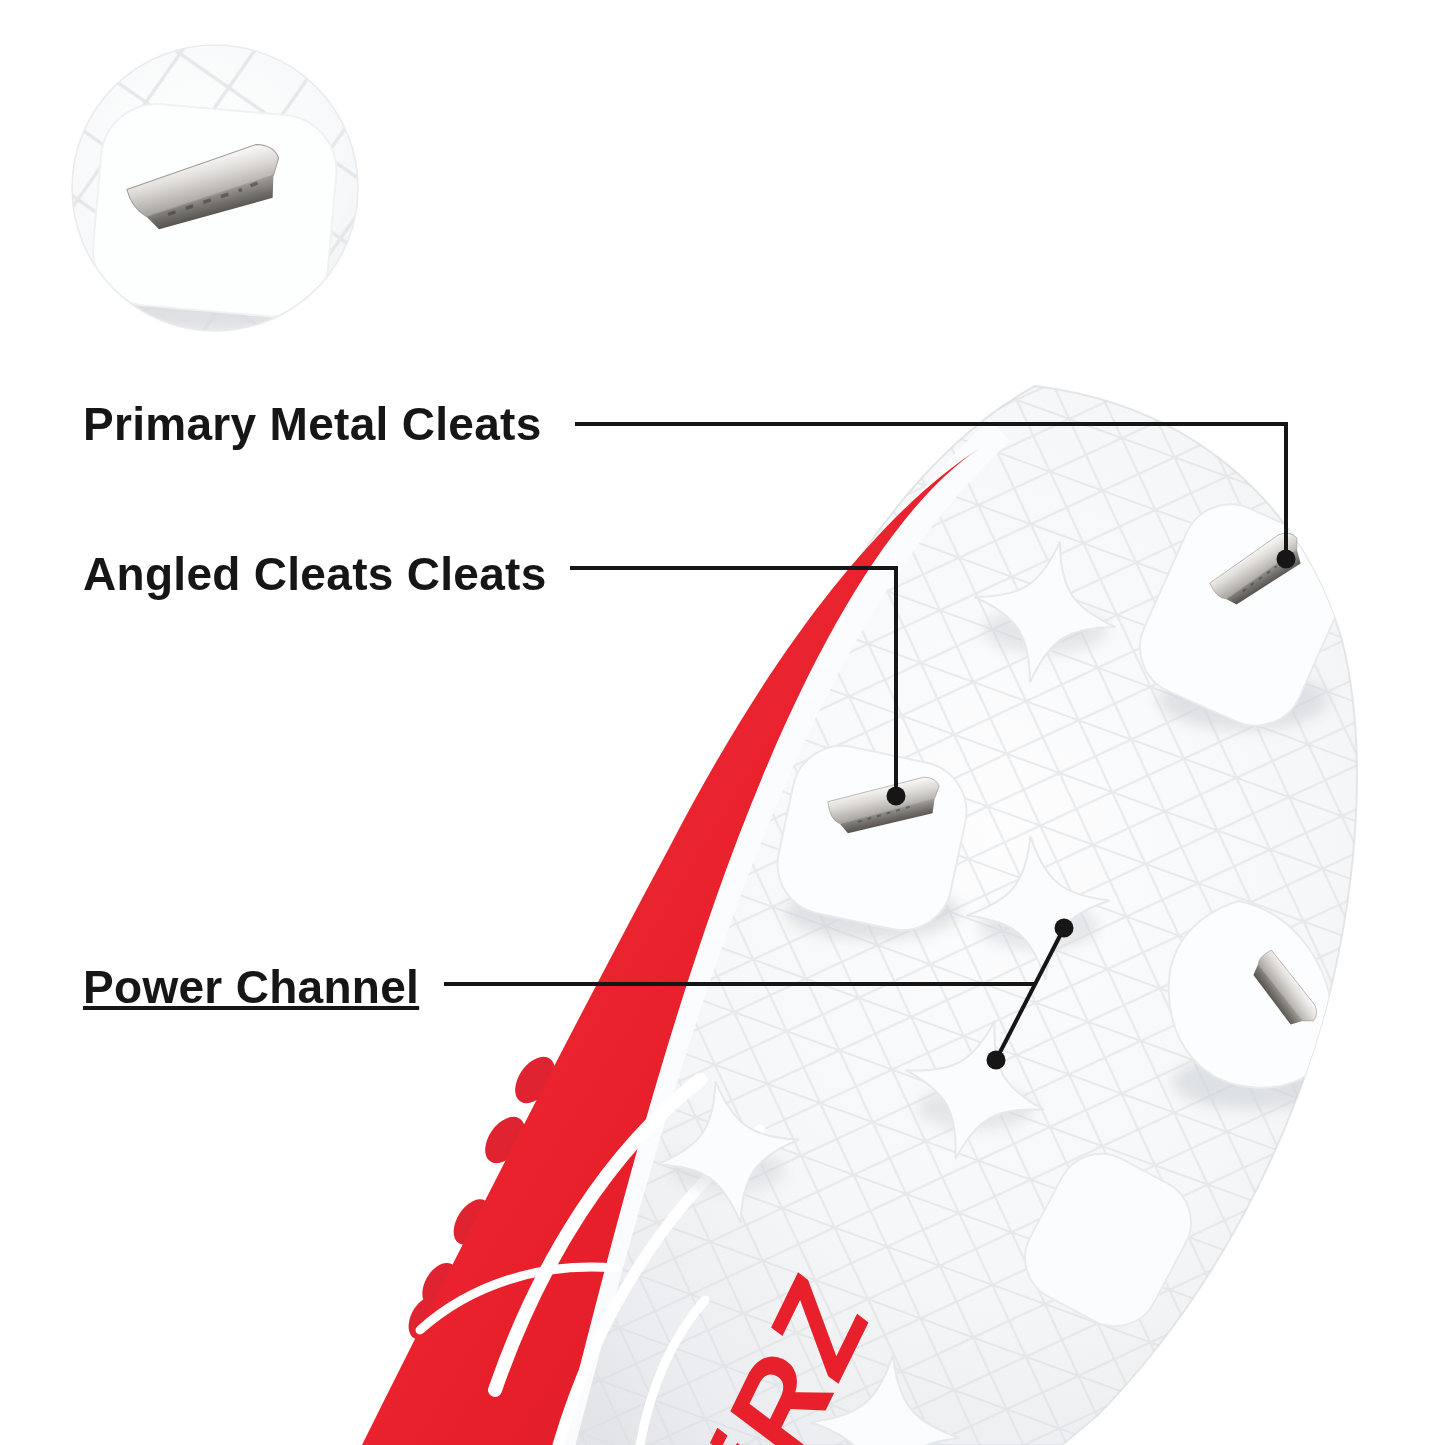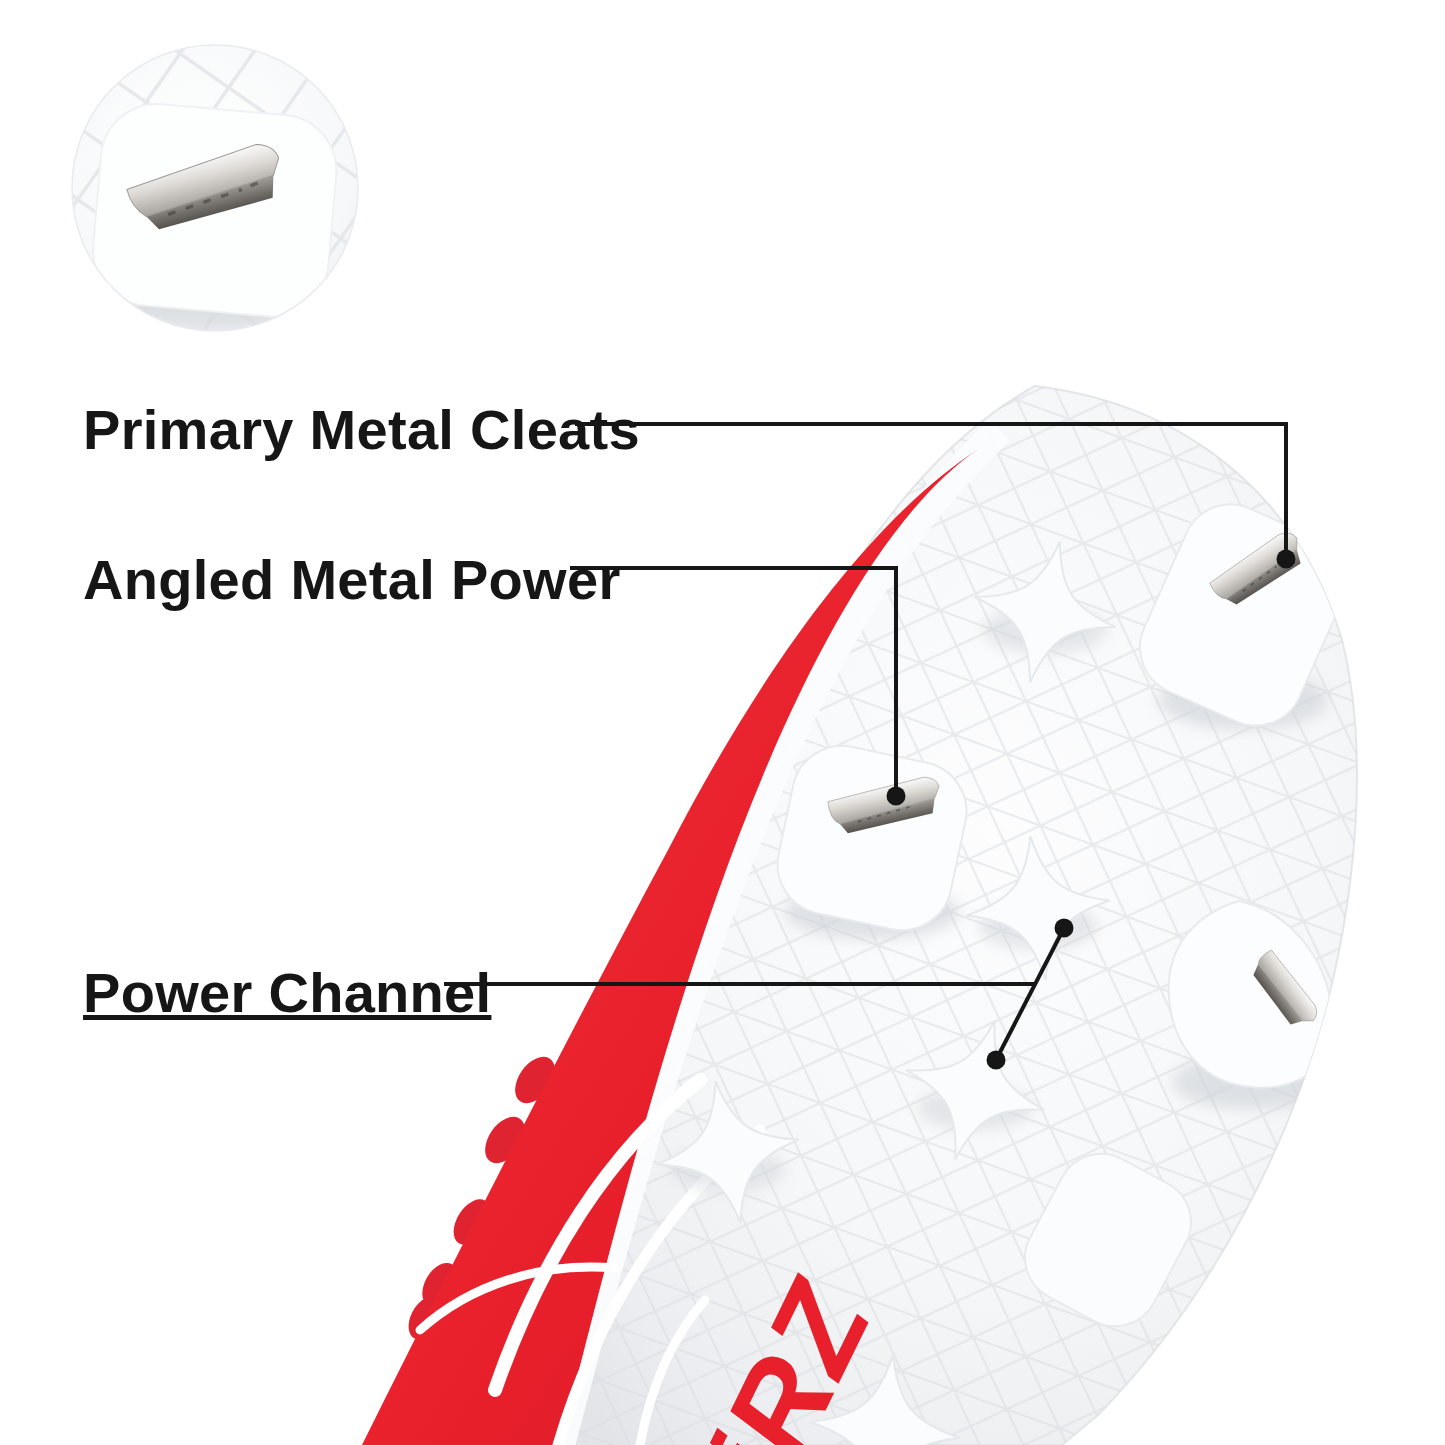--- a/index.html
+++ b/index.html
@@ -3,34 +3,34 @@
 <meta charset="utf-8">
 <style>
   html,body{margin:0;padding:0;background:#fff;}
   .stage{
     position:relative;width:1445px;height:1445px;background:#ffffff;
     overflow:hidden;font-family:"Liberation Sans",sans-serif;
   }
   .stage svg{position:absolute;left:0;top:0;z-index:1;}
   .callout-label{
     position:absolute;z-index:2;
-    font-weight:700;font-size:56px;line-height:1.1;color:#161616;
+    font-weight:700;font-size:46px;line-height:1.1;color:#161616;
     letter-spacing:.3px;white-space:nowrap;
   }
   #label-primary{left:83px;top:399px;}
   #label-angled{left:83px;top:549px;}
   #label-power{left:83px;top:962px;text-decoration:underline;}
 </style>
 </head>
 <body>
 
 <div class="stage">
 
   <div class="callout-label" id="label-primary">Primary Metal Cleats</div>
-  <div class="callout-label" id="label-angled">Angled Metal Power</div>
+  <div class="callout-label" id="label-angled">Angled Cleats Cleats</div>
   <div class="callout-label" id="label-power">Power Channel</div>
 
   <svg width="1445" height="1445" viewBox="0 0 1445 1445">
     <defs>
       <radialGradient id="soleGrad" cx="55%" cy="42%" r="75%">
         <stop offset="0%" stop-color="#fdfdfe"></stop>
         <stop offset="55%" stop-color="#f6f7f8"></stop>
         <stop offset="85%" stop-color="#ecedf0"></stop>
         <stop offset="100%" stop-color="#e2e4e8"></stop>
       </radialGradient>

